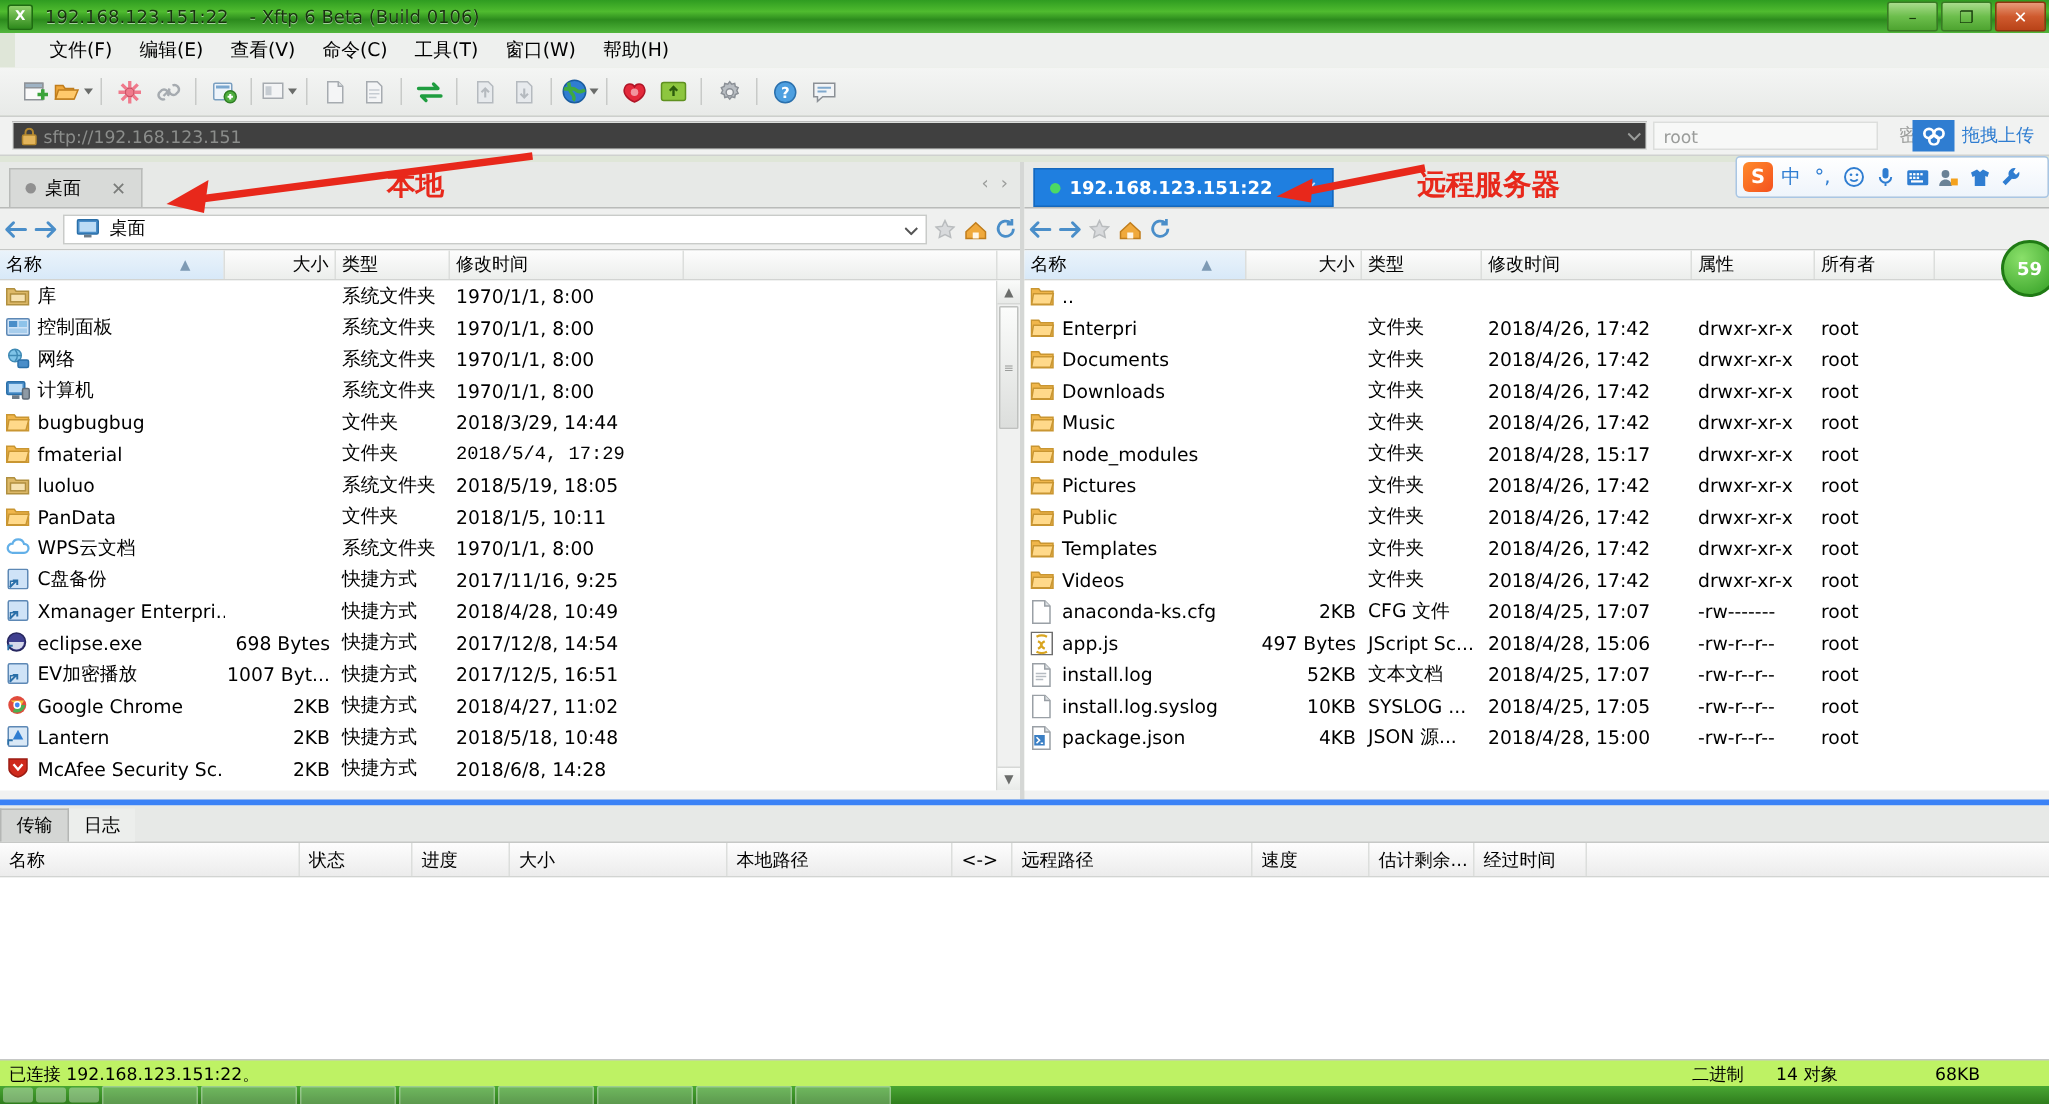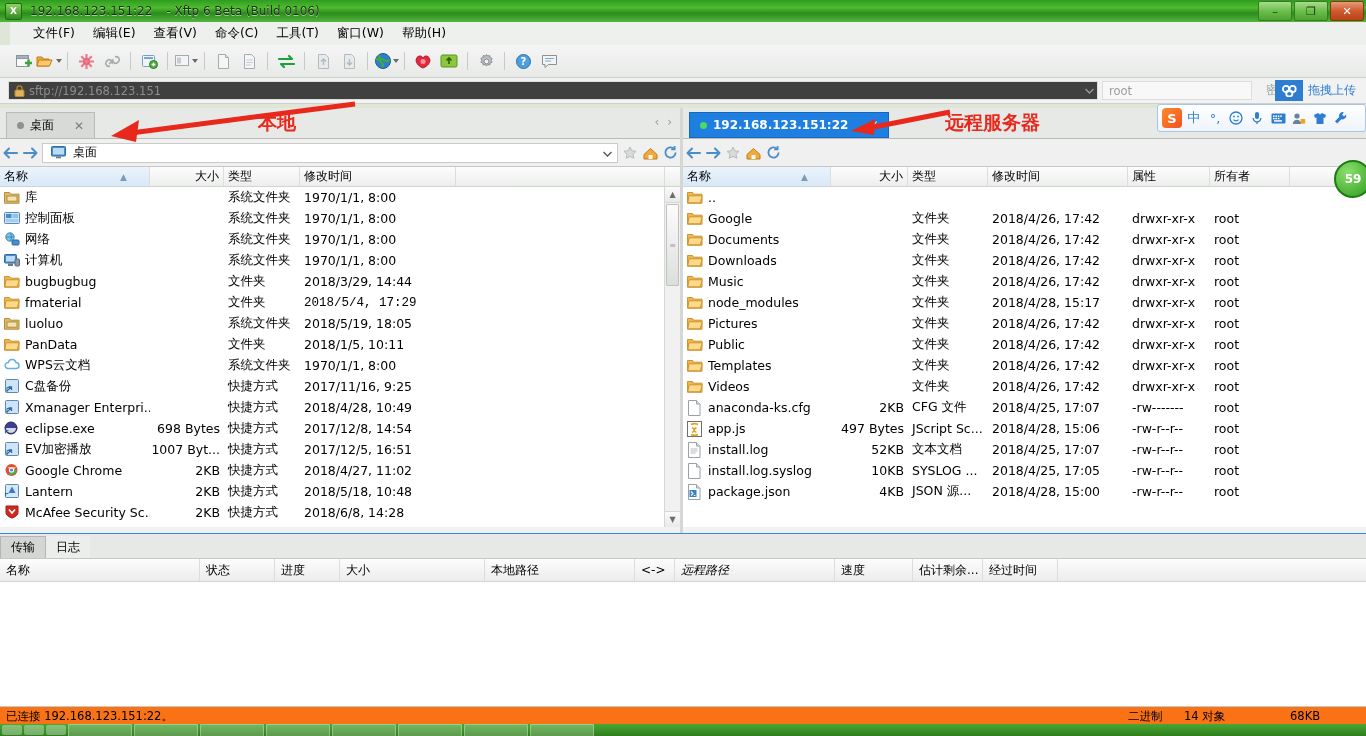--- a/index.html
+++ b/index.html
@@ -140,32 +140,32 @@
   .vsbtn{height:15px;display:flex;align-items:center;justify-content:center;color:#6b6d6b;font-size:8px;
     background:linear-gradient(to bottom,#fafbfa,#e8eae8);border-bottom:1px solid #d6d8d6;}
   .vsbtn.bot{position:absolute;bottom:0;left:0;right:0;border-bottom:none;border-top:1px solid #d6d8d6;}
   .vsthumb{
     position:absolute;left:1px;right:1px;background:linear-gradient(to bottom,#fbfcfb,#dcdedc);
     border:1px solid #bfc1bf;border-radius:1px;display:flex;align-items:center;justify-content:center;
     color:#9a9c9a;font-size:8px;
   }
 
   
-  .xferpane{position:absolute;left:0;top:533px;width:1366px;height:172px;background:#f1f2f1;border-top:1px solid #3b82f6;}
+  .xferpane{position:absolute;left:0;top:533px;width:1366px;height:172px;background:#f1f2f1;border-top:4px solid #3b82f6;}
   .xtabs{height:24px;display:flex;align-items:flex-end;background:#e7e9e7;border-bottom:1px solid #c6c8c6;}
   .xtab{height:22px;padding:0 10px;display:flex;align-items:center;font-size:12px;box-sizing:border-box;}
   .xtab.active{background:#d4d6d4;border:1px solid #b4b6b4;border-bottom:none;color:#000;}
   .xtab.idle{background:#eceeec;color:#000;}
   .xhead{height:22px;background:linear-gradient(to bottom,#fdfdfd,#ececec);border-bottom:1px solid #d2d4d2;display:flex;align-items:center;font-size:12px;}
   .xhead .hc{height:22px;display:flex;align-items:center;padding:0 6px;box-sizing:border-box;border-right:1px solid #dcdedc;white-space:nowrap;overflow:hidden;}
   .xbody{background:#fff;height:126px;}
 
   
   .statusbar{
-    position:absolute;left:0;top:706px;width:1366px;height:18px;background:#f97316;border-top:1px solid #c6c8c6;
+    position:absolute;left:0;top:706px;width:1366px;height:18px;background:#bef264;border-top:1px solid #c6c8c6;
     display:flex;align-items:center;font-size:11.5px;color:#000;
   }
   .sb-left{margin-left:6px;}
   .sb-bin{position:absolute;left:1128px;}
   .sb-obj{position:absolute;left:1184px;}
   .sb-size{position:absolute;left:1290px;}
 
   
   .taskbar{
     position:absolute;left:0;top:724px;width:1366px;height:12px;
@@ -775,21 +775,21 @@
         <div class="fc" style="width: 82px;"></div>
         <div class="fc" style="width: 80px;"></div>
         <div class="fc" style="width: 60px;"></div>
       </div>
       <div class="frow">
         <div class="fc name" style="width: 148px;">
           <span class="ficon"><svg width="16" height="14" viewBox="0 0 16 14">
               <path d="M.5 2.5h5l1.2 1.7H15v9H.5z" fill="#f0b64b" stroke="#c99632"></path>
               <path d="M2 5.8h13.2l-1.9 7H.8z" fill="#ffd98a" stroke="#c99632"></path>
             </svg></span>
-          <span>Google</span>
+          <span>Enterpri</span>
         </div>
         <div class="fc num" style="width: 77px;"></div>
         <div class="fc" style="width: 80px;">文件夹</div>
         <div class="fc" style="width: 140px;">2018/4/26, 17:42</div>
         <div class="fc" style="width: 82px;">drwxr-xr-x</div>
         <div class="fc" style="width: 80px;">root</div>
         <div class="fc" style="width: 60px;"></div>
       </div>
       <div class="frow">
         <div class="fc name" style="width: 148px;">
@@ -999,21 +999,21 @@
     <div class="xtab active">传输</div>
     <div class="xtab idle">日志</div>
   </div>
   <div class="xhead" id="xfer-head">
       <div class="hc" style="width: 200px;">名称</div>
       <div class="hc" style="width: 75px;">状态</div>
       <div class="hc" style="width: 65px;">进度</div>
       <div class="hc" style="width: 145px;">大小</div>
       <div class="hc" style="width: 150px;">本地路径</div>
       <div class="hc" style="width: 40px;">&lt;-&gt;</div>
-      <div class="hc" style="width: 160px; font-style: italic;">远程路径</div>
+      <div class="hc" style="width: 160px;">远程路径</div>
       <div class="hc" style="width: 78px;">速度</div>
       <div class="hc" style="width: 70px;">估计剩余...</div>
       <div class="hc" style="width: 75px;">经过时间</div>
     </div>
   <div class="xbody"></div>
 </div>
 
 <div class="statusbar">
   <div class="sb-left">已连接 192.168.123.151:22。</div>
   <div class="sb-bin">二进制</div>

